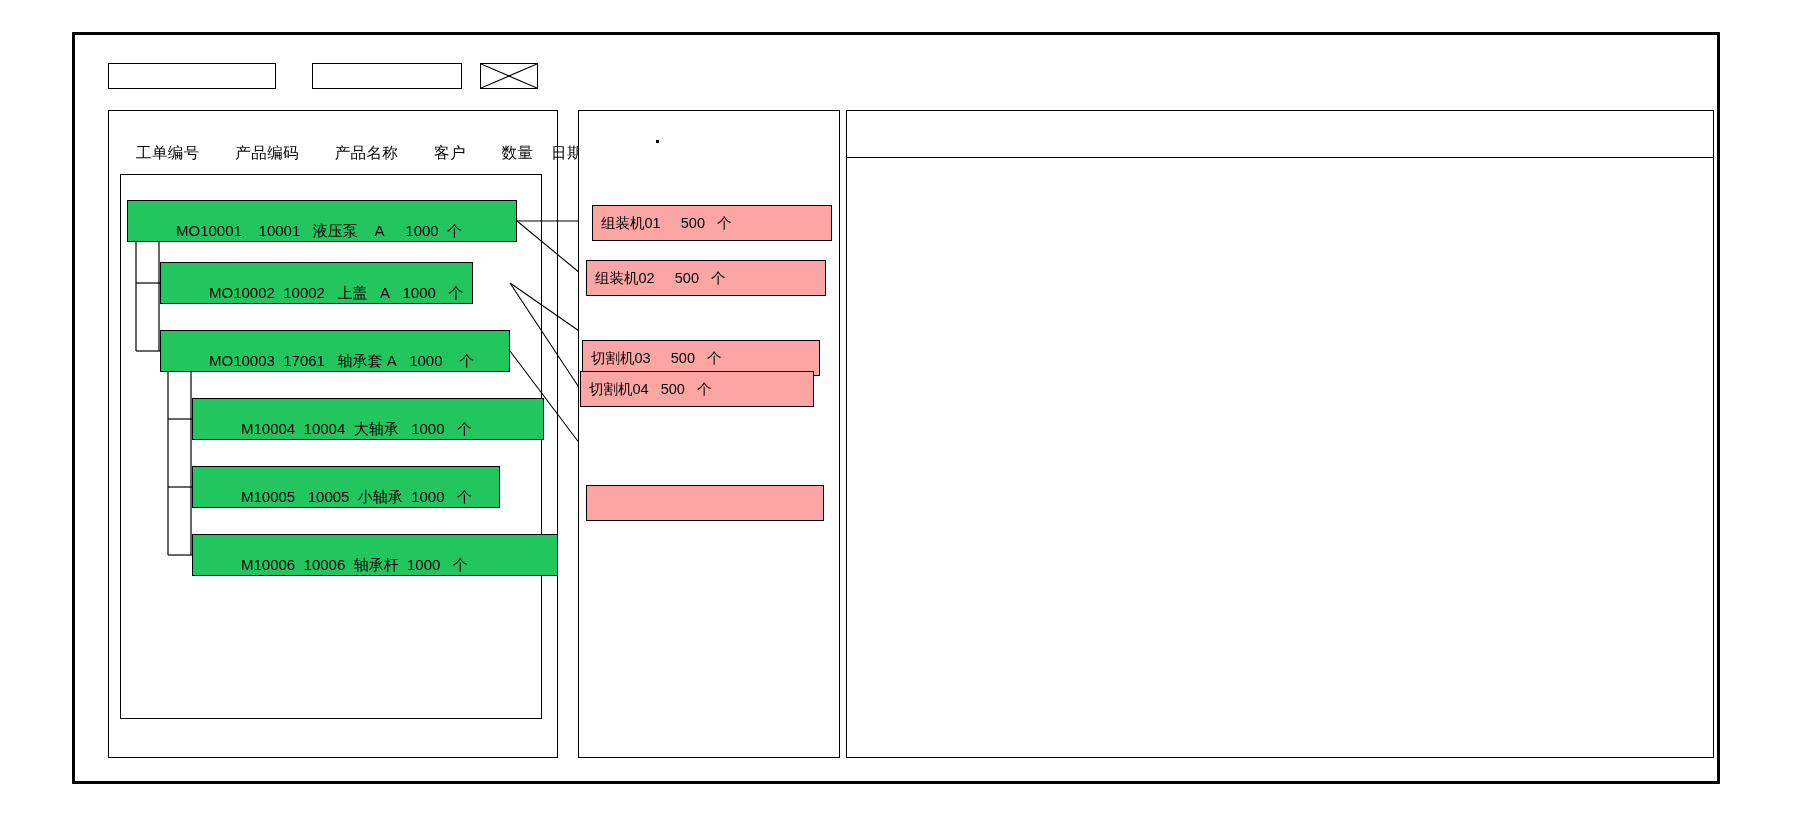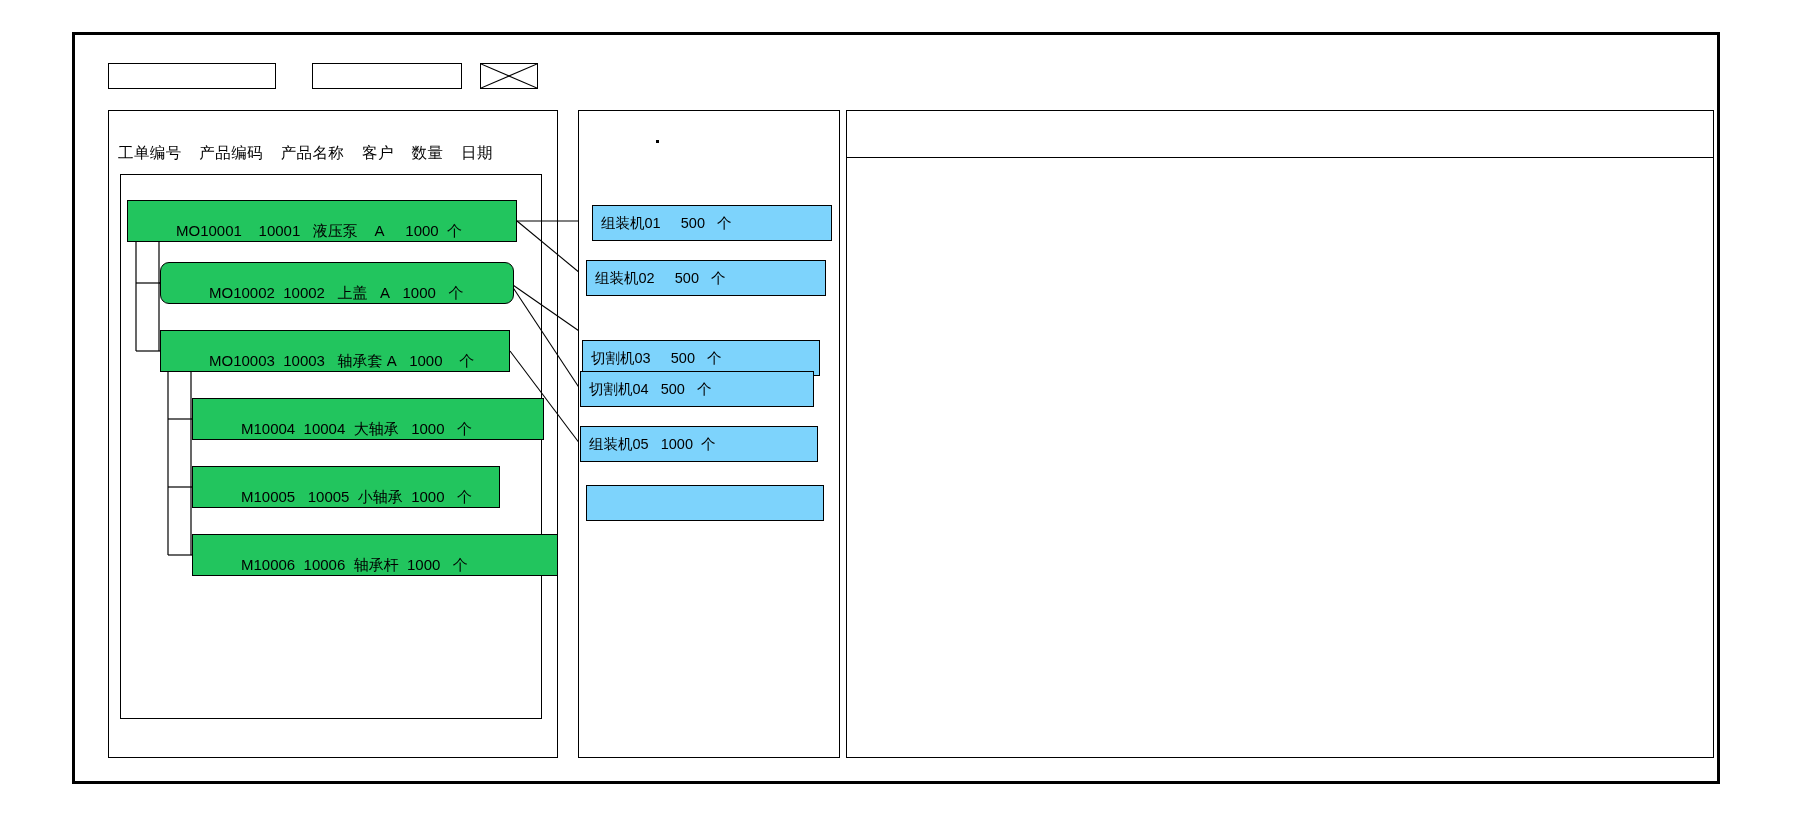--- a/index.html
+++ b/index.html
@@ -27,48 +27,48 @@
   .right-panel{left:846px;top:110px;width:868px;height:648px;}
 
   .right-header-line{position:absolute;left:0;top:46px;width:100%;height:0;border-top:1.3px solid #000;}
 
   
   .col-headers{
     position:absolute;left:118px;top:143px;width:430px;height:24px;
     font-size:15.5px;letter-spacing:0.4px;white-space:nowrap;
   }
   .col-headers span{display:inline-block;}
-  .ch-gap-md{margin-right:13px;}
+  .ch-gap-md{margin-right:13px;margin-left:18px;}
 
   
   .grid-box{position:absolute;left:120px;top:174px;width:422px;height:545px;border:1.3px solid #000;box-sizing:border-box;background:#fff;}
 
   
   .tree-row{
     position:absolute;border:1.3px solid #000;background:#22c55e;box-sizing:border-box;
     display:flex;align-items:flex-end;white-space:nowrap;
     font-size:15px;height:42px;padding-left:26px;
   }
   .tree-row .cells{padding-left:22px;}
   .tree-row .cell{display:inline-block;}
 
   
   .row-1{left:127px;top:200px;width:390px;}
-  .row-2{left:160px;top:262px;width:354px;border-radius:9px;}
+  .row-2{left:160px;top:262px;width:313px;}
   .row-3{left:160px;top:330px;width:350px;}
   .row-4{left:192px;top:398px;width:352px;}
   .row-5{left:192px;top:466px;width:308px;}
   .row-6{left:192px;top:534px;width:366px;}
 
   
   .tree-svg{position:absolute;left:0;top:0;width:1819px;height:833px;pointer-events:none;}
 
   
   .mach-row{
-    position:absolute;border:1.3px solid #000;background:#7dd3fc;box-sizing:border-box;
+    position:absolute;border:1.3px solid #000;background:#fca5a5;box-sizing:border-box;
     display:flex;align-items:center;white-space:nowrap;height:36px;font-size:14.5px;
   }
   .mach-row .m-cells{padding-left:8px;}
   .m-name{display:inline-block;}
   .m-qty{display:inline-block;}
   .m-unit{display:inline-block;}
   .m-row-0{left:592px;top:205px;width:240px;}
   .m-row-1{left:586px;top:260px;width:240px;}
   .m-row-2{left:582px;top:315px;width:238px;margin-top:25px;}
   .m-row-3{left:580px;top:371px;width:234px;}
@@ -147,21 +147,21 @@
       <span class="cell">上盖</span>&nbsp;&nbsp;
       <span class="cell">A</span>&nbsp;&nbsp;
       <span class="cell">1000</span>&nbsp;&nbsp;
       <span class="cell">个</span>
     </span>
   </div>
 
   <div class="tree-row row-3">
     <span class="cells">
       <span class="cell">MO10003</span>&nbsp;
-      <span class="cell">10003</span>&nbsp;&nbsp;
+      <span class="cell">17061</span>&nbsp;&nbsp;
       <span class="cell">轴承套</span>
       <span class="cell">A</span>&nbsp;&nbsp;
       <span class="cell">1000</span>&nbsp;&nbsp;&nbsp;
       <span class="cell">个</span>
     </span>
   </div>
 
   <div class="tree-row row-4">
     <span class="cells">
       <span class="cell">M10004</span>&nbsp;
@@ -220,27 +220,20 @@
   </div>
 
   <div class="mach-row m-row-3">
     <span class="m-cells">
       <span class="m-name">切割机04</span>&nbsp;&nbsp;
       <span class="m-qty">500</span>&nbsp;&nbsp;
       <span class="m-unit">个</span>
     </span>
   </div>
 
-  <div class="mach-row m-row-4">
-    <span class="m-cells">
-      <span class="m-name">组装机05</span>&nbsp;&nbsp;
-      <span class="m-qty">1000</span>&nbsp;
-      <span class="m-unit">个</span>
-    </span>
-  </div>
 
   <div class="mach-row m-row-5">
     <span class="m-cells">
       <span class="m-name"></span>
     </span>
   </div>
 
   <div class="panel right-panel">
     <div class="right-header-line"></div>
   </div>

